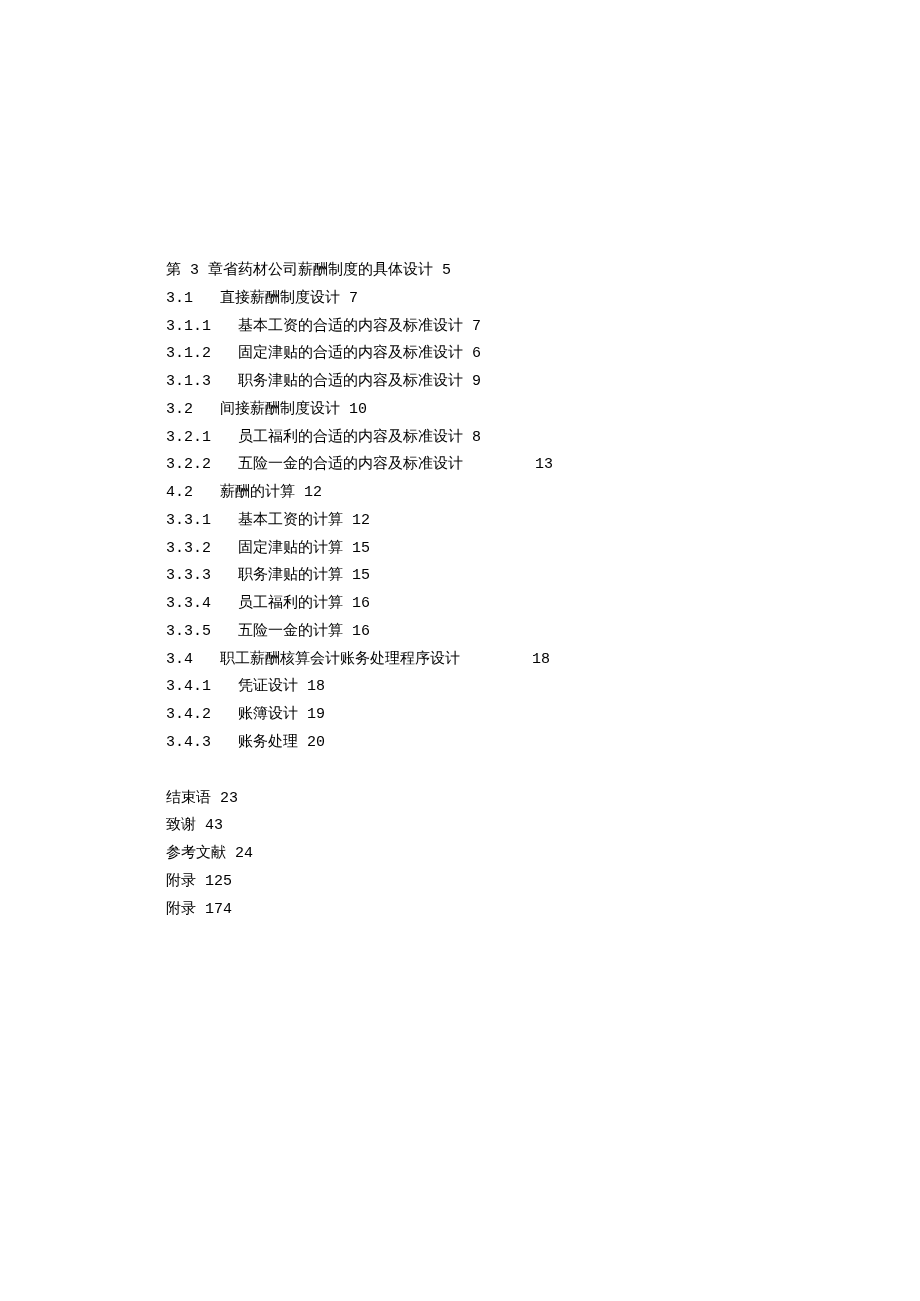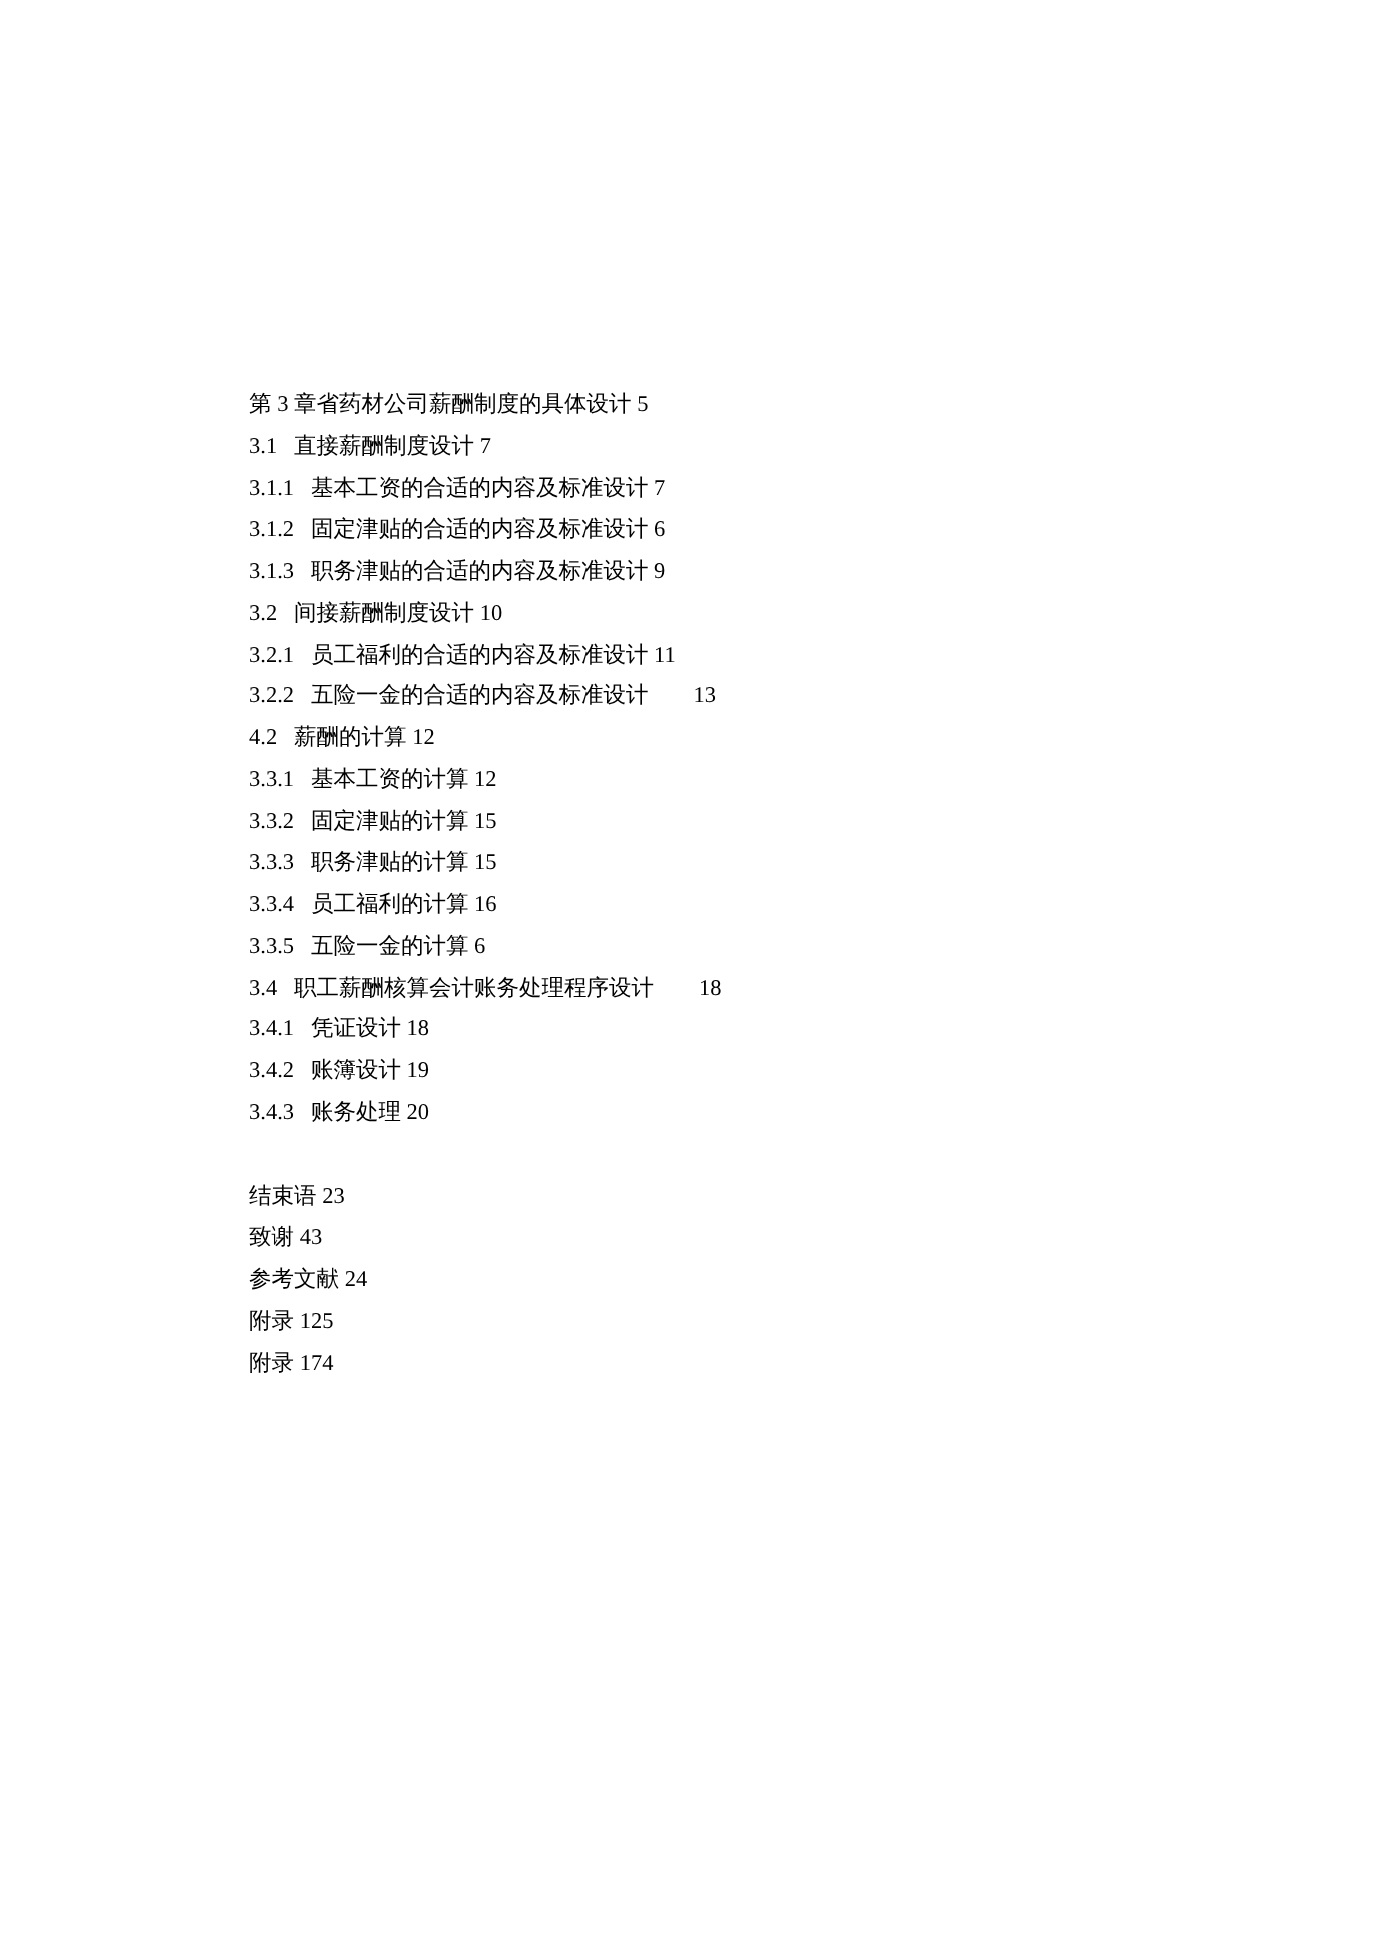--- a/index.html
+++ b/index.html
@@ -1,15 +1,15 @@
 <!DOCTYPE html>
 <html><head>
   <meta charset="utf-8">
   <style>
-    * { margin: 0; padding: 0; box-sizing: border-box; }
+    * { margin: 0; padding: 0; box-sizing: border-box; font-family: Liberation Mono, monospace; }
     body {
       width: 920px;
       height: 1301px;
       background: #fff;
       font-family: "SimSun", "宋体", serif;
       font-size: 15px;
       color: #000;
       line-height: 1.85;
       padding: 257px 0 0 166px;
     }
@@ -22,28 +22,28 @@
   </style>
 </head>
 <body>
 
 <div class="toc-line">第 3 章省药材公司薪酬制度的具体设计 5</div>
 <div class="toc-line">3.1   直接薪酬制度设计 7</div>
 <div class="toc-line">3.1.1   基本工资的合适的内容及标准设计 7</div>
 <div class="toc-line">3.1.2   固定津贴的合适的内容及标准设计 6</div>
 <div class="toc-line">3.1.3   职务津贴的合适的内容及标准设计 9</div>
 <div class="toc-line">3.2   间接薪酬制度设计 10</div>
-<div class="toc-line">3.2.1   员工福利的合适的内容及标准设计 11</div>
+<div class="toc-line">3.2.1   员工福利的合适的内容及标准设计 8</div>
 <div class="toc-line">3.2.2   五险一金的合适的内容及标准设计        13</div>
 <div class="toc-line">4.2   薪酬的计算 12</div>
 <div class="toc-line">3.3.1   基本工资的计算 12</div>
 <div class="toc-line">3.3.2   固定津贴的计算 15</div>
 <div class="toc-line">3.3.3   职务津贴的计算 15</div>
 <div class="toc-line">3.3.4   员工福利的计算 16</div>
-<div class="toc-line">3.3.5   五险一金的计算 6</div>
+<div class="toc-line">3.3.5   五险一金的计算 16</div>
 <div class="toc-line">3.4   职工薪酬核算会计账务处理程序设计        18</div>
 <div class="toc-line">3.4.1   凭证设计 18</div>
 <div class="toc-line">3.4.2   账簿设计 19</div>
 <div class="toc-line">3.4.3   账务处理 20</div>
 
 <div class="section-gap"></div>
 
 <div class="toc-line">结束语 23</div>
 <div class="toc-line">致谢 43</div>
 <div class="toc-line">参考文献 24</div>

